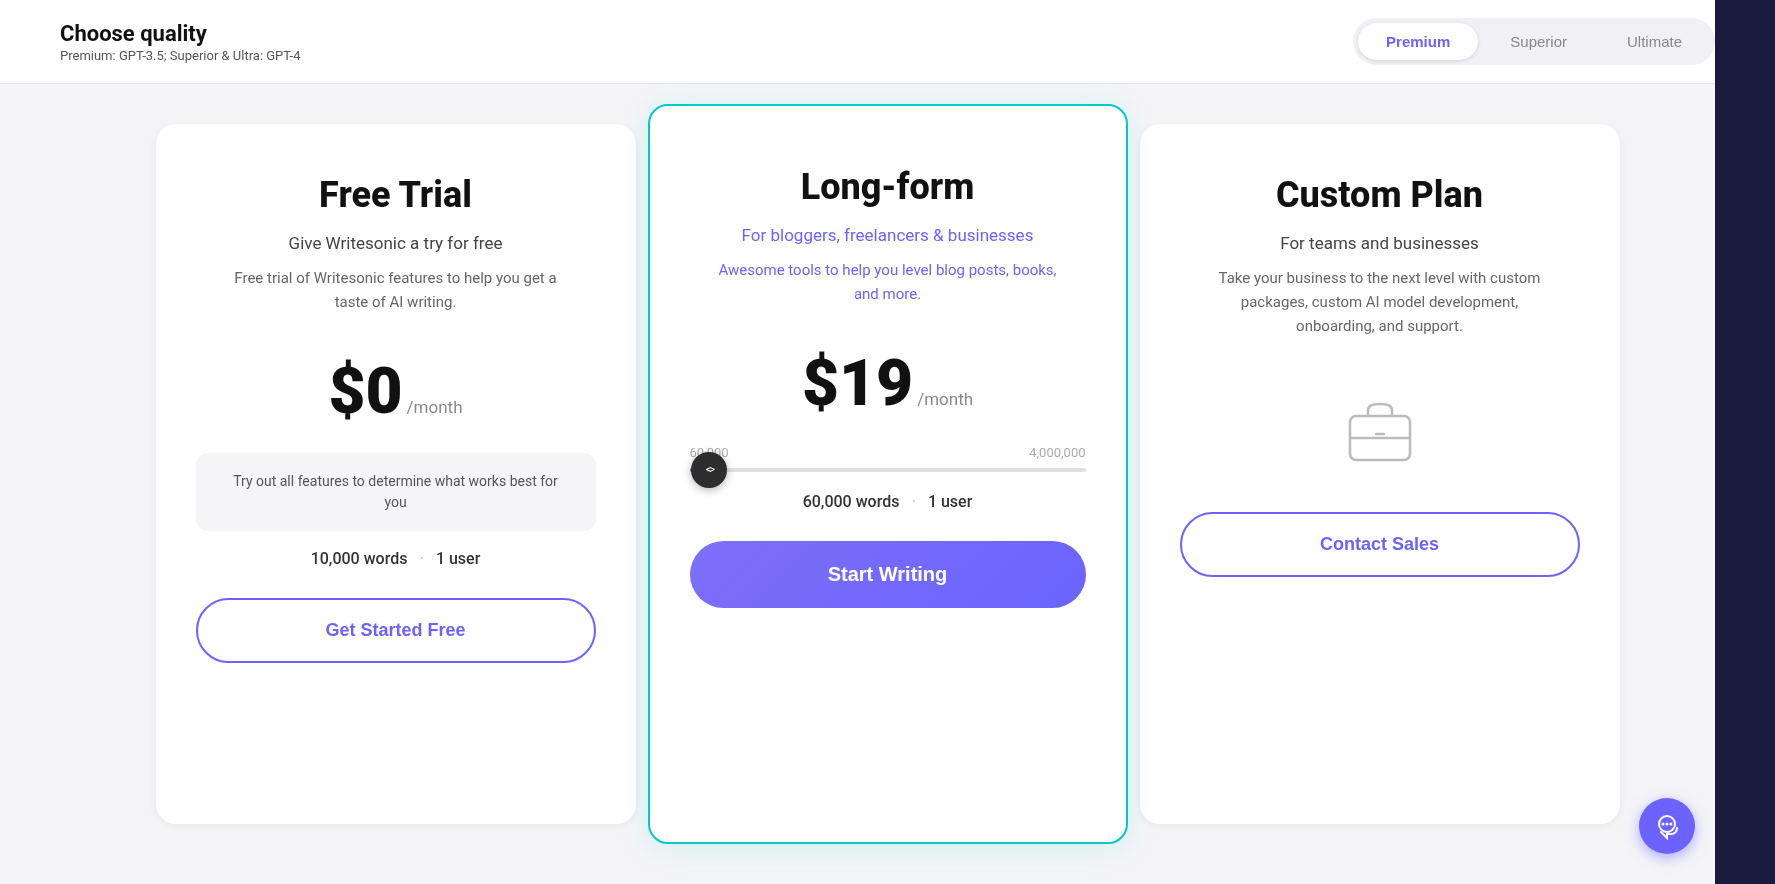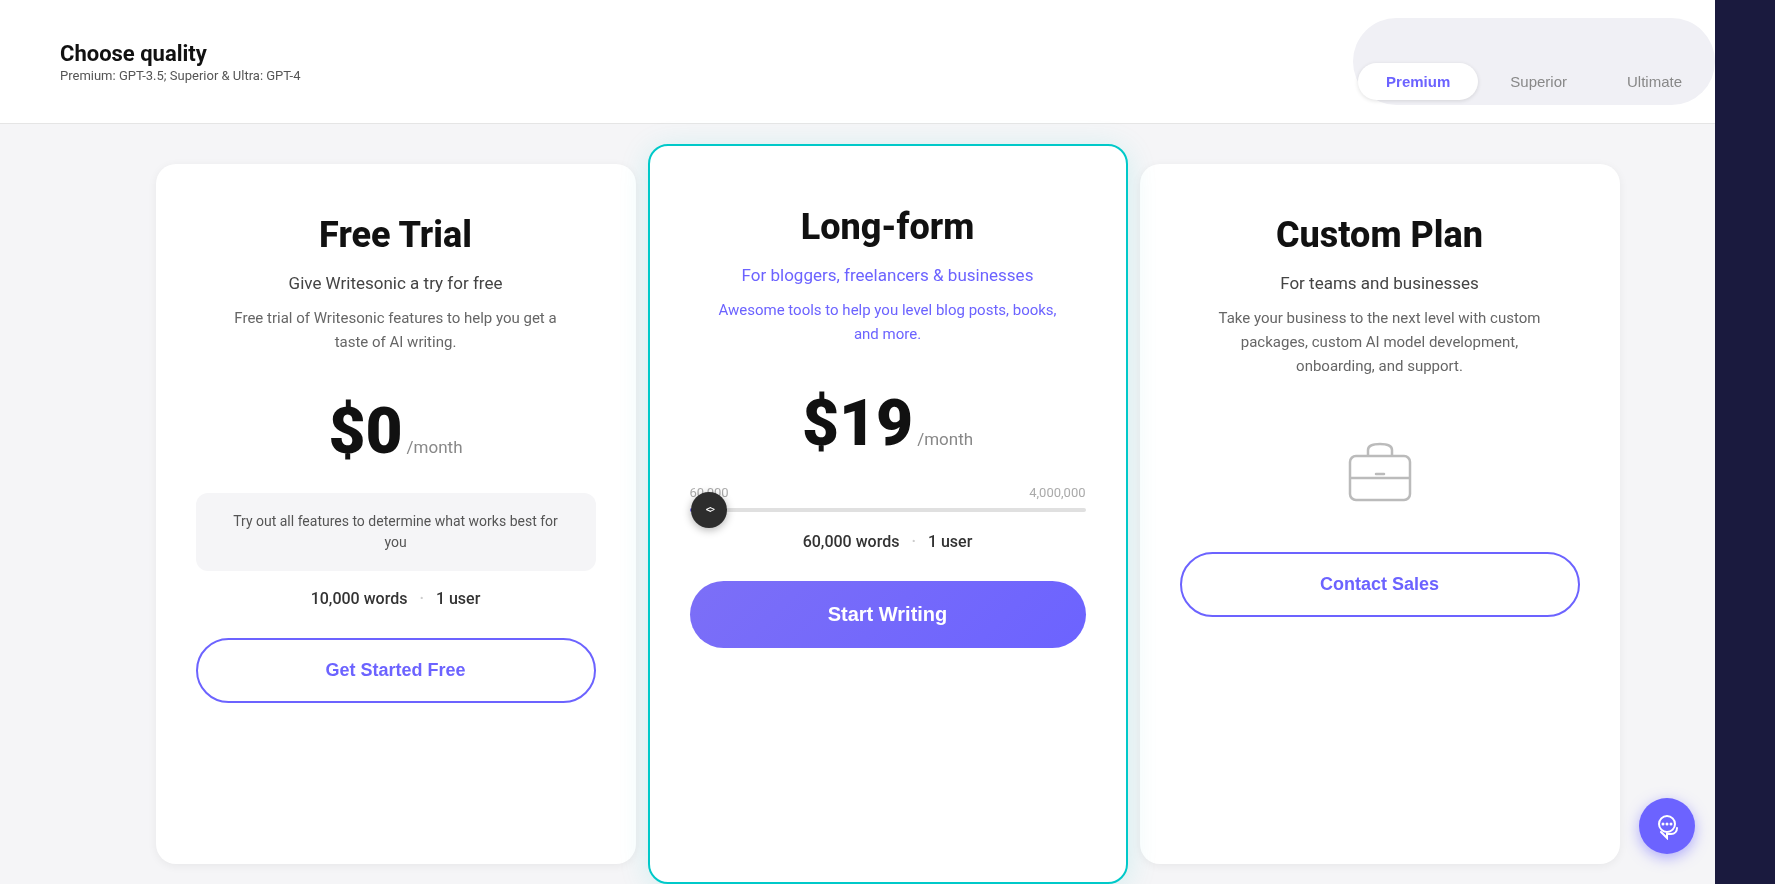--- a/index.html
+++ b/index.html
@@ -43,21 +43,20 @@
     }
     .quality-tab {
       padding: 10px 28px;
       border-radius: 50px;
       font-size: 15px;
       font-weight: 500;
       color: #888;
       cursor: pointer;
       border: none;
       background: transparent;
-      margin-top: 40px;
     }
     .quality-tab.active {
       background: #fff;
       color: #6c63ff;
       font-weight: 600;
       box-shadow: 0 1px 4px rgba(0,0,0,0.12);
     }
 
     
     .billing-toggle {

